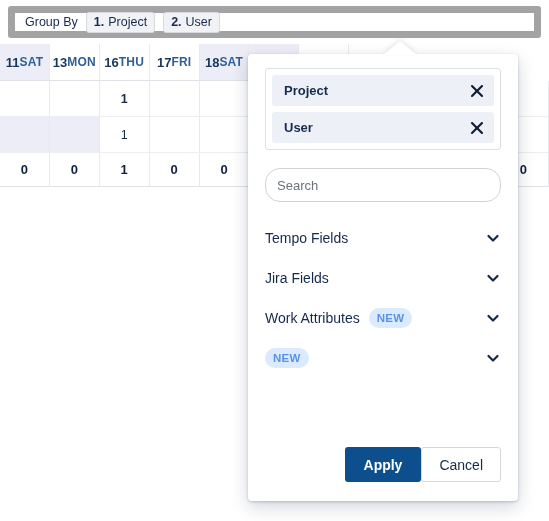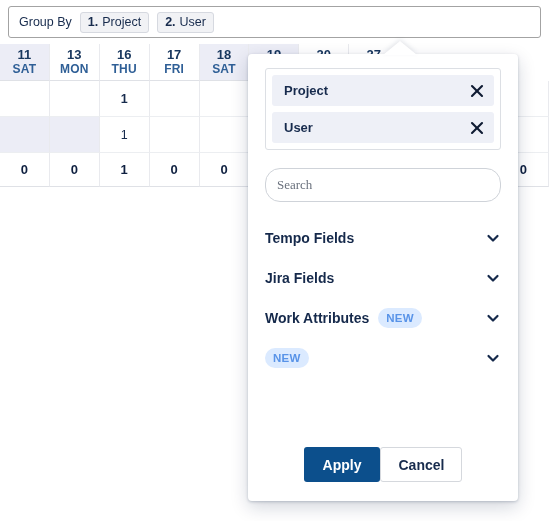--- a/index.html
+++ b/index.html
@@ -9,21 +9,21 @@
     background: #ffffff;
     overflow: hidden;
   }
   #root { position: relative; width: 549px; height: 521px; background: #fff; }
 
   
   .groupby-bar {
     position: absolute; left: 8px; top: 6px;
     width: 533px; height: 32px;
     background: #ffffff;
-    border: 1px solid #a3a3a3;
+    border: 7px solid #a3a3a3;
     border-radius: 3px;
     display: flex; align-items: center;
     padding: 0 10px;
     gap: 8px;
     text-align: center;
   }
   .groupby-label {
     font-size: 12.5px; color: #172b4d; white-space: nowrap;
   }
   .groupby-chip {
@@ -41,21 +41,21 @@
   
   .cal {
     position: absolute; left: 0; top: 44px;
     width: 549px;
   }
   .cal-row { display: flex; width: 549px; }
   .cal-head { height: 37px; }
   .cal-cell {
     flex: 0 0 49.9px;
     border-right: 1px solid #e9eaee;
-    display: flex; flex-direction: column;
+    display: flex; flex-direction: row;
     align-items: center; justify-content: center;
     background: #ffffff;
   }
   .cal-cell.weekend { background: #ecedf6; }
   .cal-head .cal-cell { border-bottom: 1px solid #dfe1e6; }
   .cal-head .dnum {
     font-size: 13px; font-weight: 700; color: #17365d; line-height: 15px;
   }
   .cal-head .dname {
     font-size: 12px; color: #2f5f96; line-height: 15px; letter-spacing: .2px; font-weight: bold;
@@ -116,68 +116,68 @@
   .x-icon { width: 14px; height: 14px; display: block; cursor: pointer; }
   .x-icon line { stroke: #0f1b33; stroke-width: 2.1; stroke-linecap: round; }
 
   .search-wrap { margin-top: 18px; }
   .search-input {
     width: 100%; height: 34px;
     border: 1px solid #cfd3d9;
     border-radius: 15px;
     padding: 0 11px;
     font-size: 13px;
-    font-family: Liberation Serif, serif;
+    font-family: Liberation Sans, sans-serif;
     color: #0369a1;
     background: #fff;
     outline: none;
   }
   .search-input::placeholder { color: #6b727e; }
 
   .sections { margin-top: 16px; display: flex; flex-direction: column; }
   .section-row {
     height: 40px;
     display: flex; align-items: center;
     cursor: pointer;
     gap: 9px;
   }
   .section-title {
-    font-size: 14px; font-weight: 700; color: #15294b;
+    font-size: 14px; font-weight: 400; color: #15294b;
     white-space: nowrap;
   }
   .badge-new {
     display: inline-flex; align-items: center; justify-content: center;
     height: 20px; padding: 0 8px;
     background: #dbeaff;
     border-radius: 10px;
     font-size: 11.5px; font-weight: 700; letter-spacing: .3px;
     color: #5893e8;
   }
   .chev {
     margin-left: auto;
     width: 16px; height: 16px; display: block;
   }
   .chev path { stroke: #15294b; stroke-width: 2.2; fill: none; stroke-linecap: round; stroke-linejoin: round; }
 
   .pop-footer {
     margin-top: auto;
-    display: flex; align-items: center; justify-content: center;
+    display: flex; align-items: center; justify-content: flex-end;
     padding-bottom: 19px;
   }
   .btn {
     height: 35px; border-radius: 3px;
     font-size: 14px; font-weight: 700;
     font-family: "Liberation Sans", sans-serif;
     cursor: pointer; border: none;
     display: inline-flex; align-items: center; justify-content: center;
   }
   .btn-apply { background: #0c4f8c; color: #ffffff; padding: 0 19px; }
   .btn-cancel {
     background: #ffffff; color: #172b4d;
-    border: 1px solid #d5d8dd; padding: 0 17px; font-weight: 700;
+    border: 1px solid #d5d8dd; padding: 0 17px; font-weight: 400;
   }
 </style>
 </head>
 <body>
 
 <div id="root">
 
   <div class="groupby-bar">
     <span class="groupby-label">Group By</span>
     <span class="groupby-chip">

